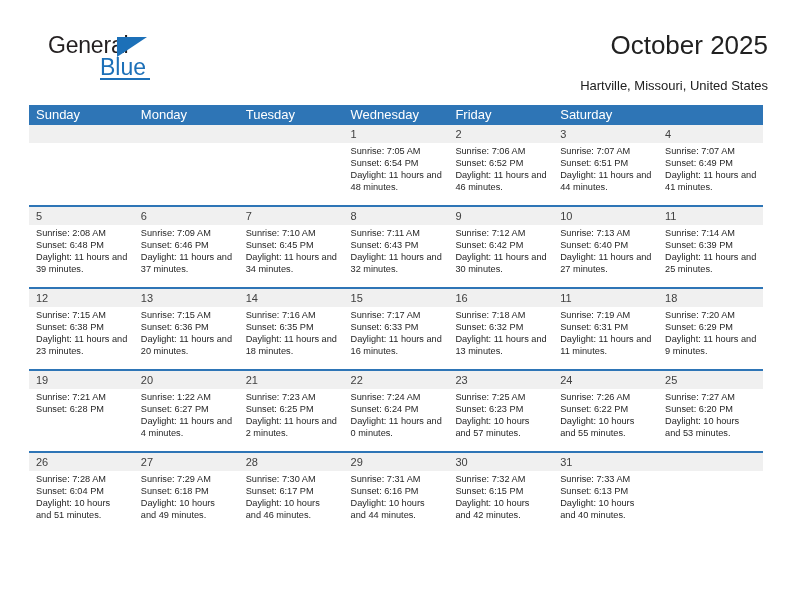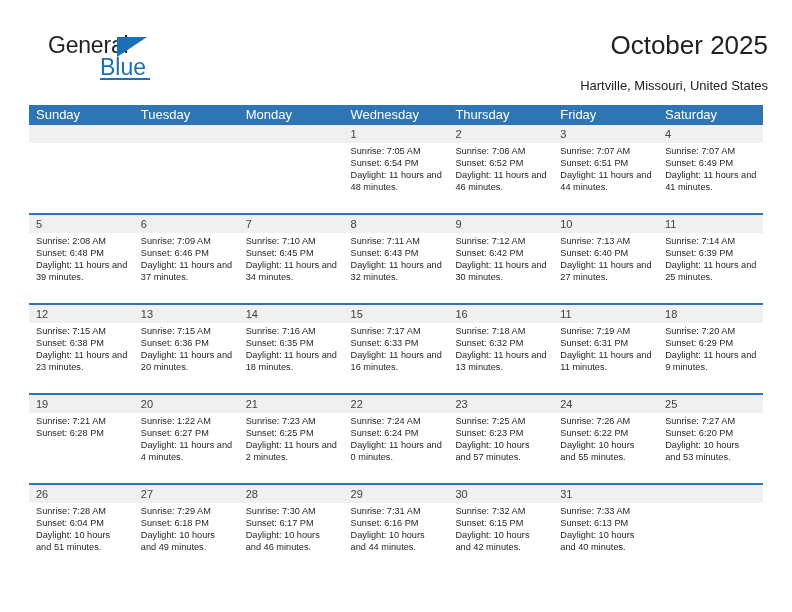--- a/index.html
+++ b/index.html
@@ -110,23 +110,22 @@
     width: 104.857px;
     font-size: 11px;
     color: #404040;
     line-height: 18px;
     padding-left: 7px;
   }
 
   .info-row {
     display: flex;
     width: 734px;
-    height: 70px;
+    height: 62px;
     background: #ffffff;
-    justify-content: space-between;
   }
   .info {
     width: 104.857px;
     padding: 3px 6px 0 7px;
     font-size: 9.2px;
     line-height: 11.9px;
     color: #262626;
   }
   .info div { white-space: nowrap; }
   .info .wrap { white-space: normal; }
@@ -143,24 +142,23 @@
       <span class="logo-underline"></span>
       <span class="logo-blue">Blue</span>
     </div>
     <div class="title">October 2025</div>
     <div class="subtitle">Hartville, Missouri, United States</div>
   </div>
 
   <div class="calendar">
     <div class="weekday-row" id="weekday-row">
         <div class="weekday">Sunday</div>
+        <div class="weekday">Monday</div>
         <div class="weekday">Tuesday</div>
-        <div class="weekday">Monday</div>
         <div class="weekday">Wednesday</div>
-        <div class="weekday">Thursday</div>
         <div class="weekday">Friday</div>
         <div class="weekday">Saturday</div>
       </div>
     <div id="weeks-container">
         <div class="week">
           <div class="daynum-row">
             <div class="daynum"></div>
             <div class="daynum"></div>
             <div class="daynum"></div>
             <div class="daynum">1</div>

